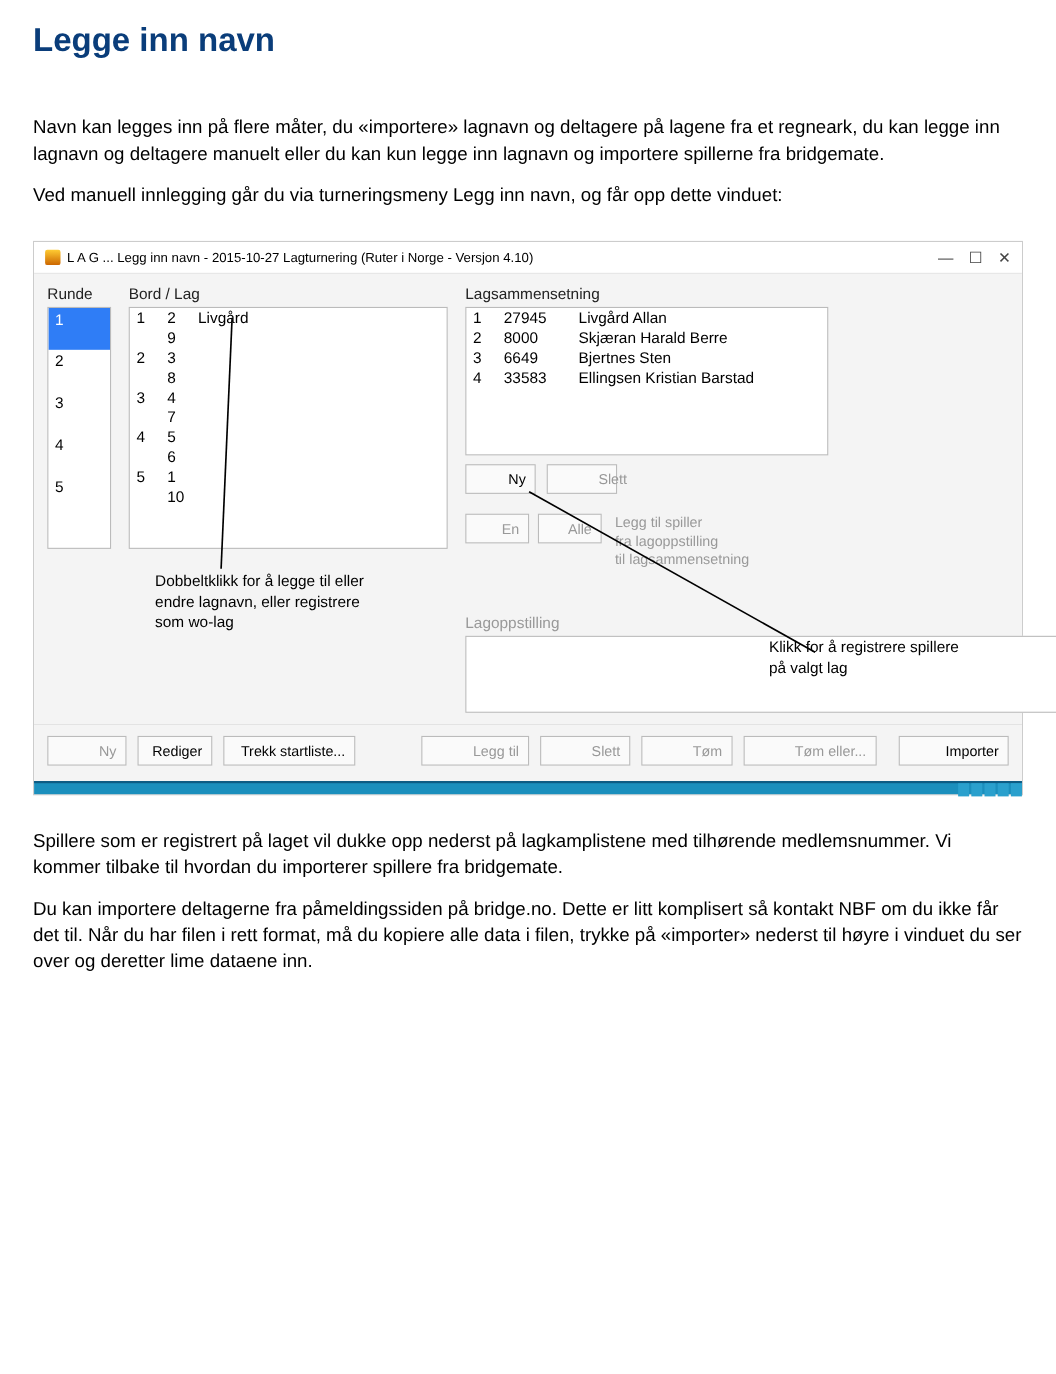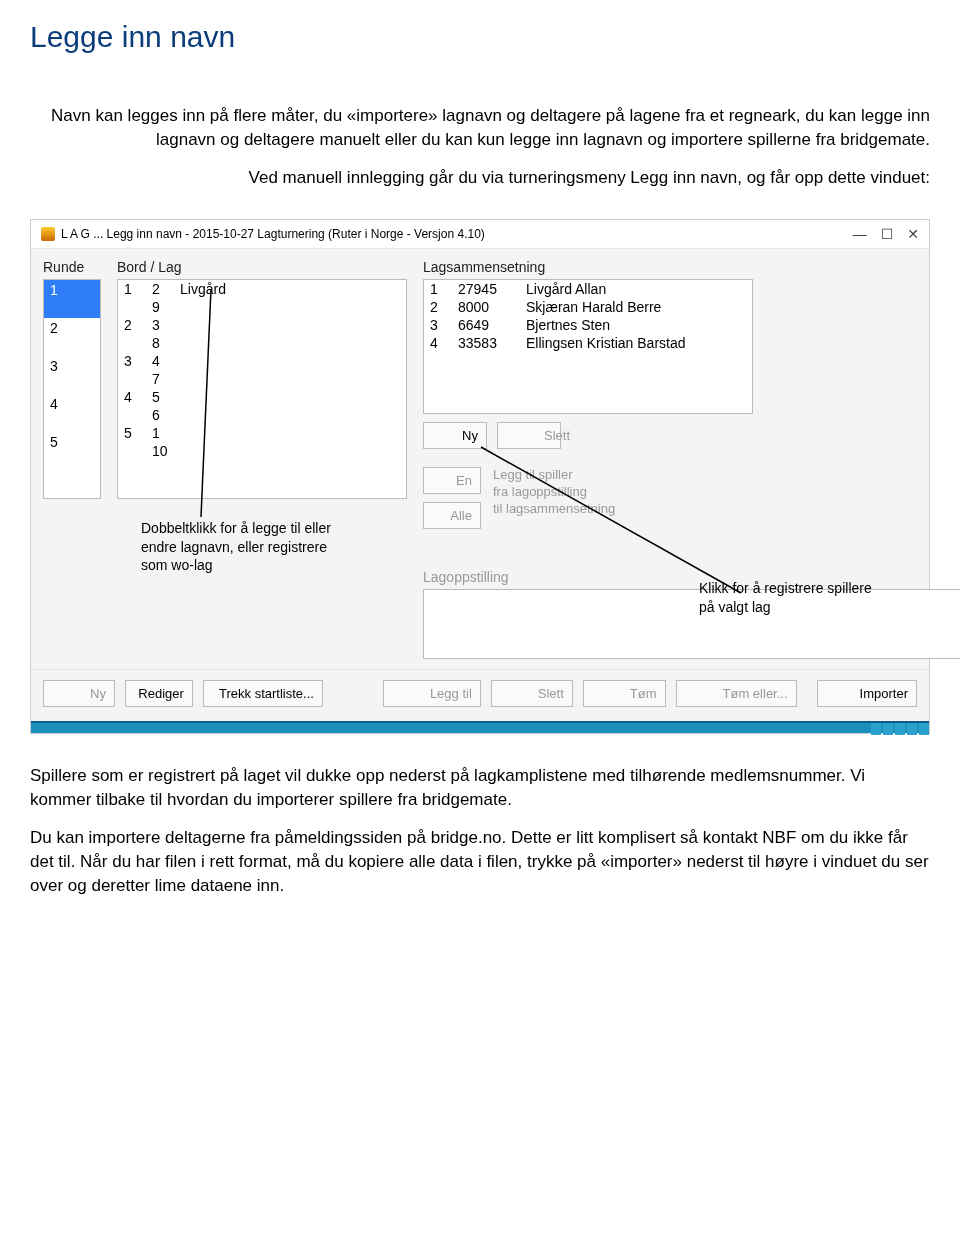--- a/index.html
+++ b/index.html
@@ -6,28 +6,27 @@
   body {
     font-family: Arial, Helvetica, sans-serif;
     background: #fff;
     color: #000;
     width: 960px;
     padding: 20px 30px 40px 30px;
   }
   h1 {
     font-size: 30px;
     color: #0a3d7a;
-    font-weight: normal;
+    font-weight: bold;
     margin-bottom: 50px;
   }
   .intro p {
     font-size: 17px;
     line-height: 1.4;
     margin-bottom: 14px;
-    text-align: right;
   }
   .window {
     border: 1px solid #ccc;
     background: #fdfdfd;
     width: 900px;
     margin: 30px 0;
     color: #000;
   }
   .titlebar {
     display: flex;
@@ -73,21 +72,21 @@
     border: 1px solid #bbb;
     font-size: 13px;
     padding: 5px 8px;
     text-align: right;
     cursor: pointer;
   }
   .btn.disabled { color: #999; padding-left: 46px; }
   .midbtns { display: flex; gap: 10px; margin-top: 8px; }
   .midbtns .btn { width: 64px; }
   .transfer-block { margin-top: 18px; display: flex; gap: 12px; align-items: flex-start; }
-  .transfer-btns { display: flex; flex-direction: column; gap: 8px; }
+  .transfer-btns { display: flex; flex-direction: row; gap: 8px; }
   .transfer-btns .btn { width: 58px; color: #999; }
   .transfer-text { font-size: 13px; color: #999; line-height: 1.3; }
   .lagopp { margin-top: 40px; }
   .lagopp-list { width: 638px; height: 70px; background: #fff; border: 1px solid #bbb; }
   .note {
     position: absolute;
     font-size: 14px;
     line-height: 1.3;
     color: #000;
     background: transparent;

